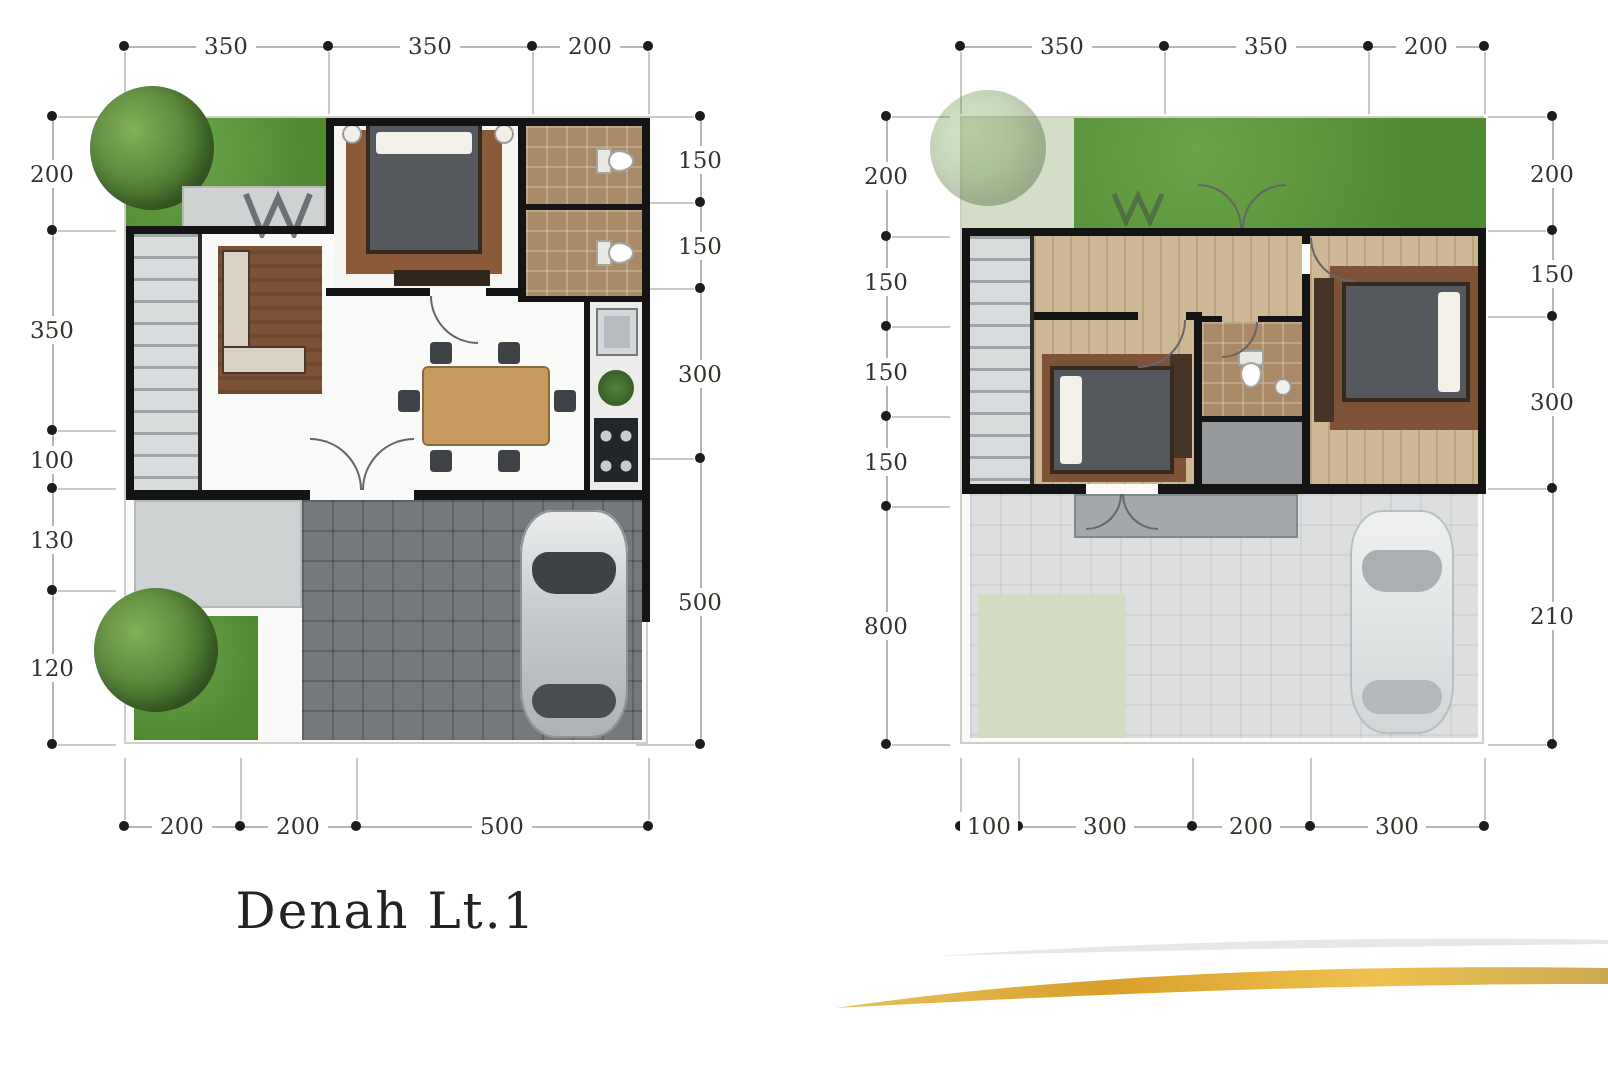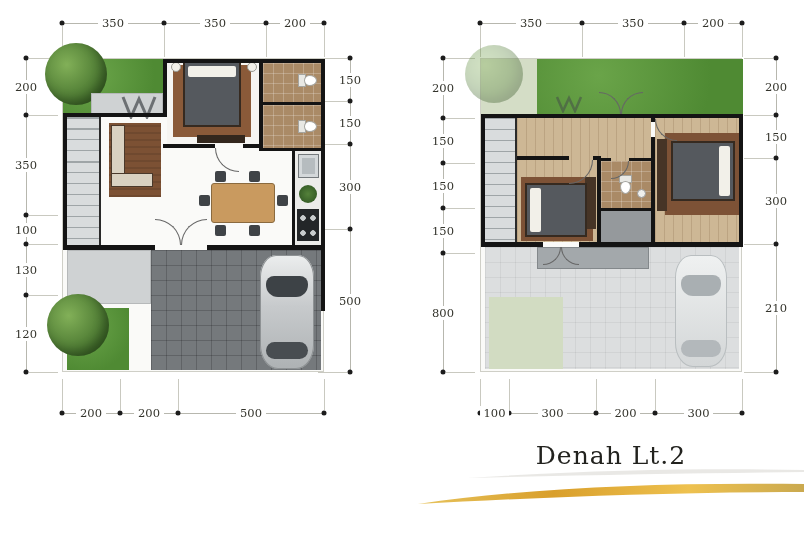--- a/index.html
+++ b/index.html
@@ -278,21 +278,21 @@
     <div class="arc" style="left:174px;top:60px;width:22px;height:22px;border-bottom-width:1px;border-left-width:1px;border-bottom-left-radius:100%"></div>
 
     <div class="abs" style="left:4px;top:188px;width:254px;height:122px;background:#dcdedf;background-image:linear-gradient(rgba(0,0,0,.05) 1px,transparent 1px),linear-gradient(90deg,rgba(0,0,0,.05) 1px,transparent 1px);background-size:15px 15px"></div>
     <div class="abs" style="left:8px;top:238px;width:74px;height:72px;background:#d2dcc2"></div>
     <div class="car cfade" style="left:194px;top:196px;width:52px;height:112px"></div>
     <div class="abs" style="left:56px;top:188px;width:112px;height:22px;background:#a3a8ab;border:1px solid #83888b"></div>
     <div class="arc" style="left:62px;top:188px;width:18px;height:18px;border-bottom-width:1px;border-right-width:1px;border-bottom-right-radius:100%"></div>
     <div class="arc" style="left:80px;top:188px;width:18px;height:18px;border-bottom-width:1px;border-left-width:1px;border-bottom-left-radius:100%"></div>
   </div>
 
-  <div class="plan-title" style="left:611px;top:441px">Denah Lt.2</div>
+  <div class="plan-title" style="left:193px;top:441px">Denah Lt.1</div>
 
 
 
   <svg style="position:absolute;left:408px;top:468px" width="396" height="56" viewBox="0 0 396 56">
     <defs>
       <linearGradient id="gold" x1="0" y1="0" x2="1" y2="0">
         <stop offset="0" stop-color="#e7c35c"></stop>
           <stop offset="0.35" stop-color="#d99f2b"></stop>
           <stop offset="0.7" stop-color="#eec14f"></stop>
           <stop offset="1" stop-color="#caa94f"></stop>

